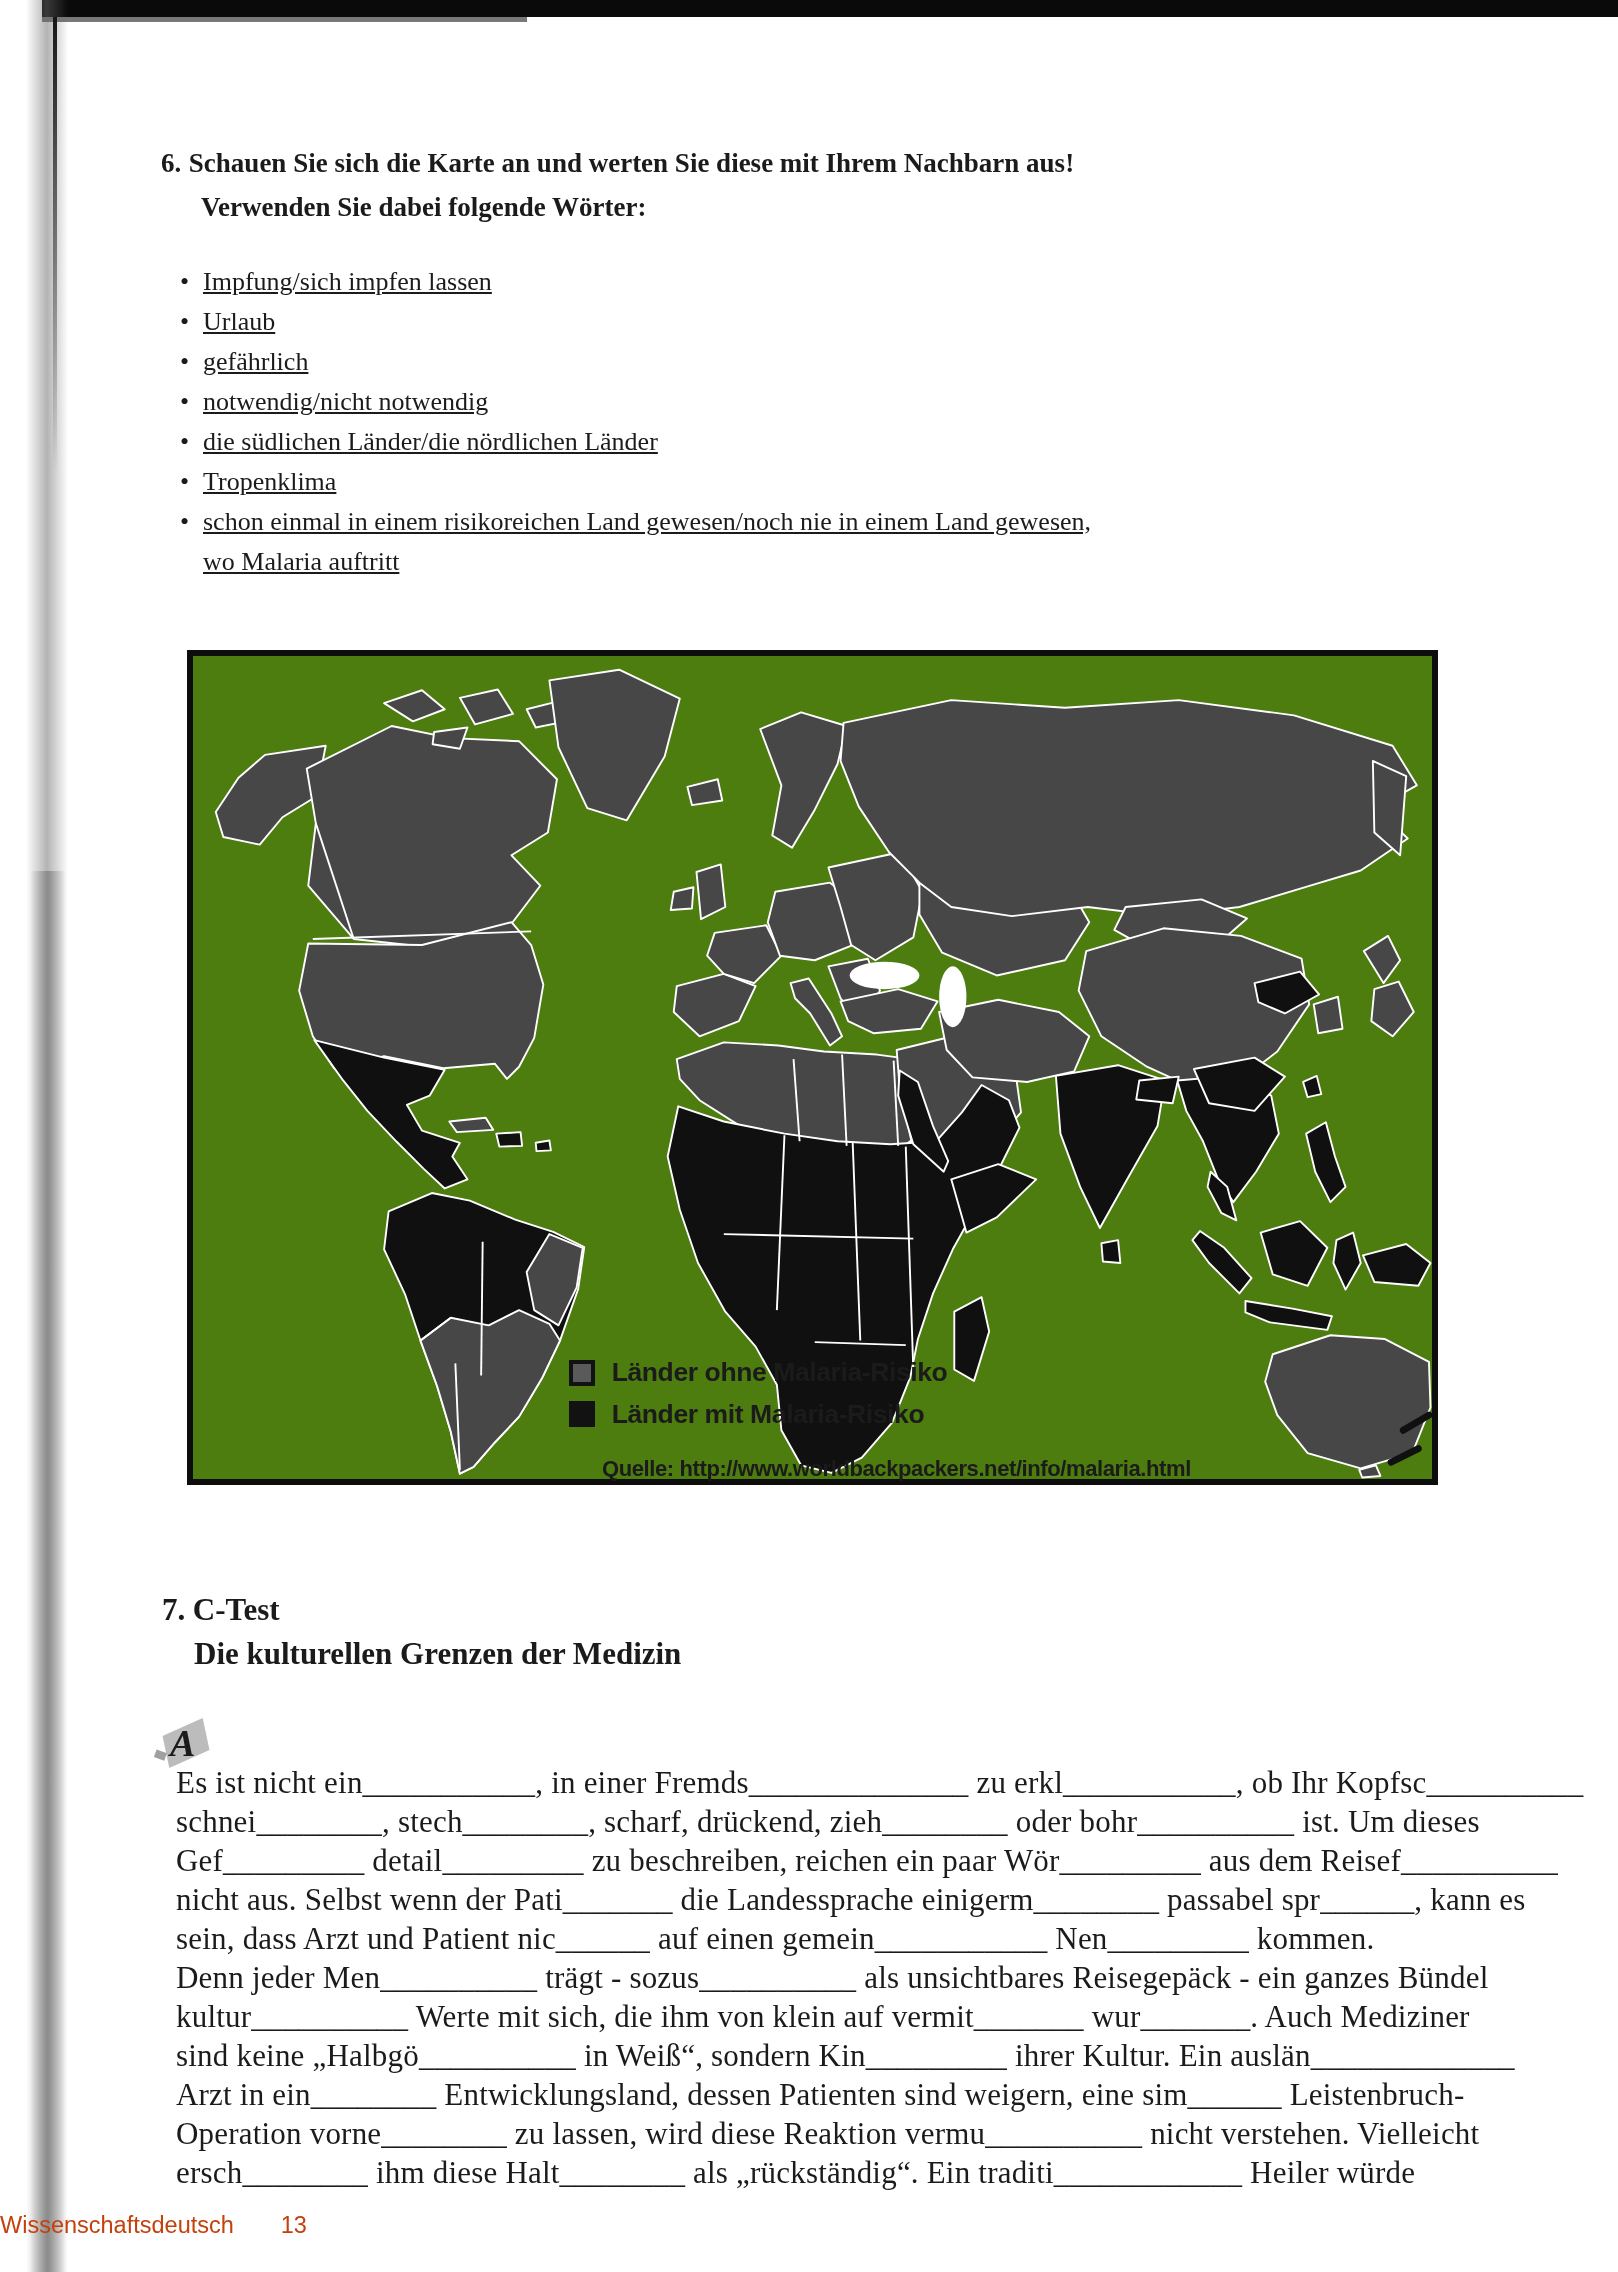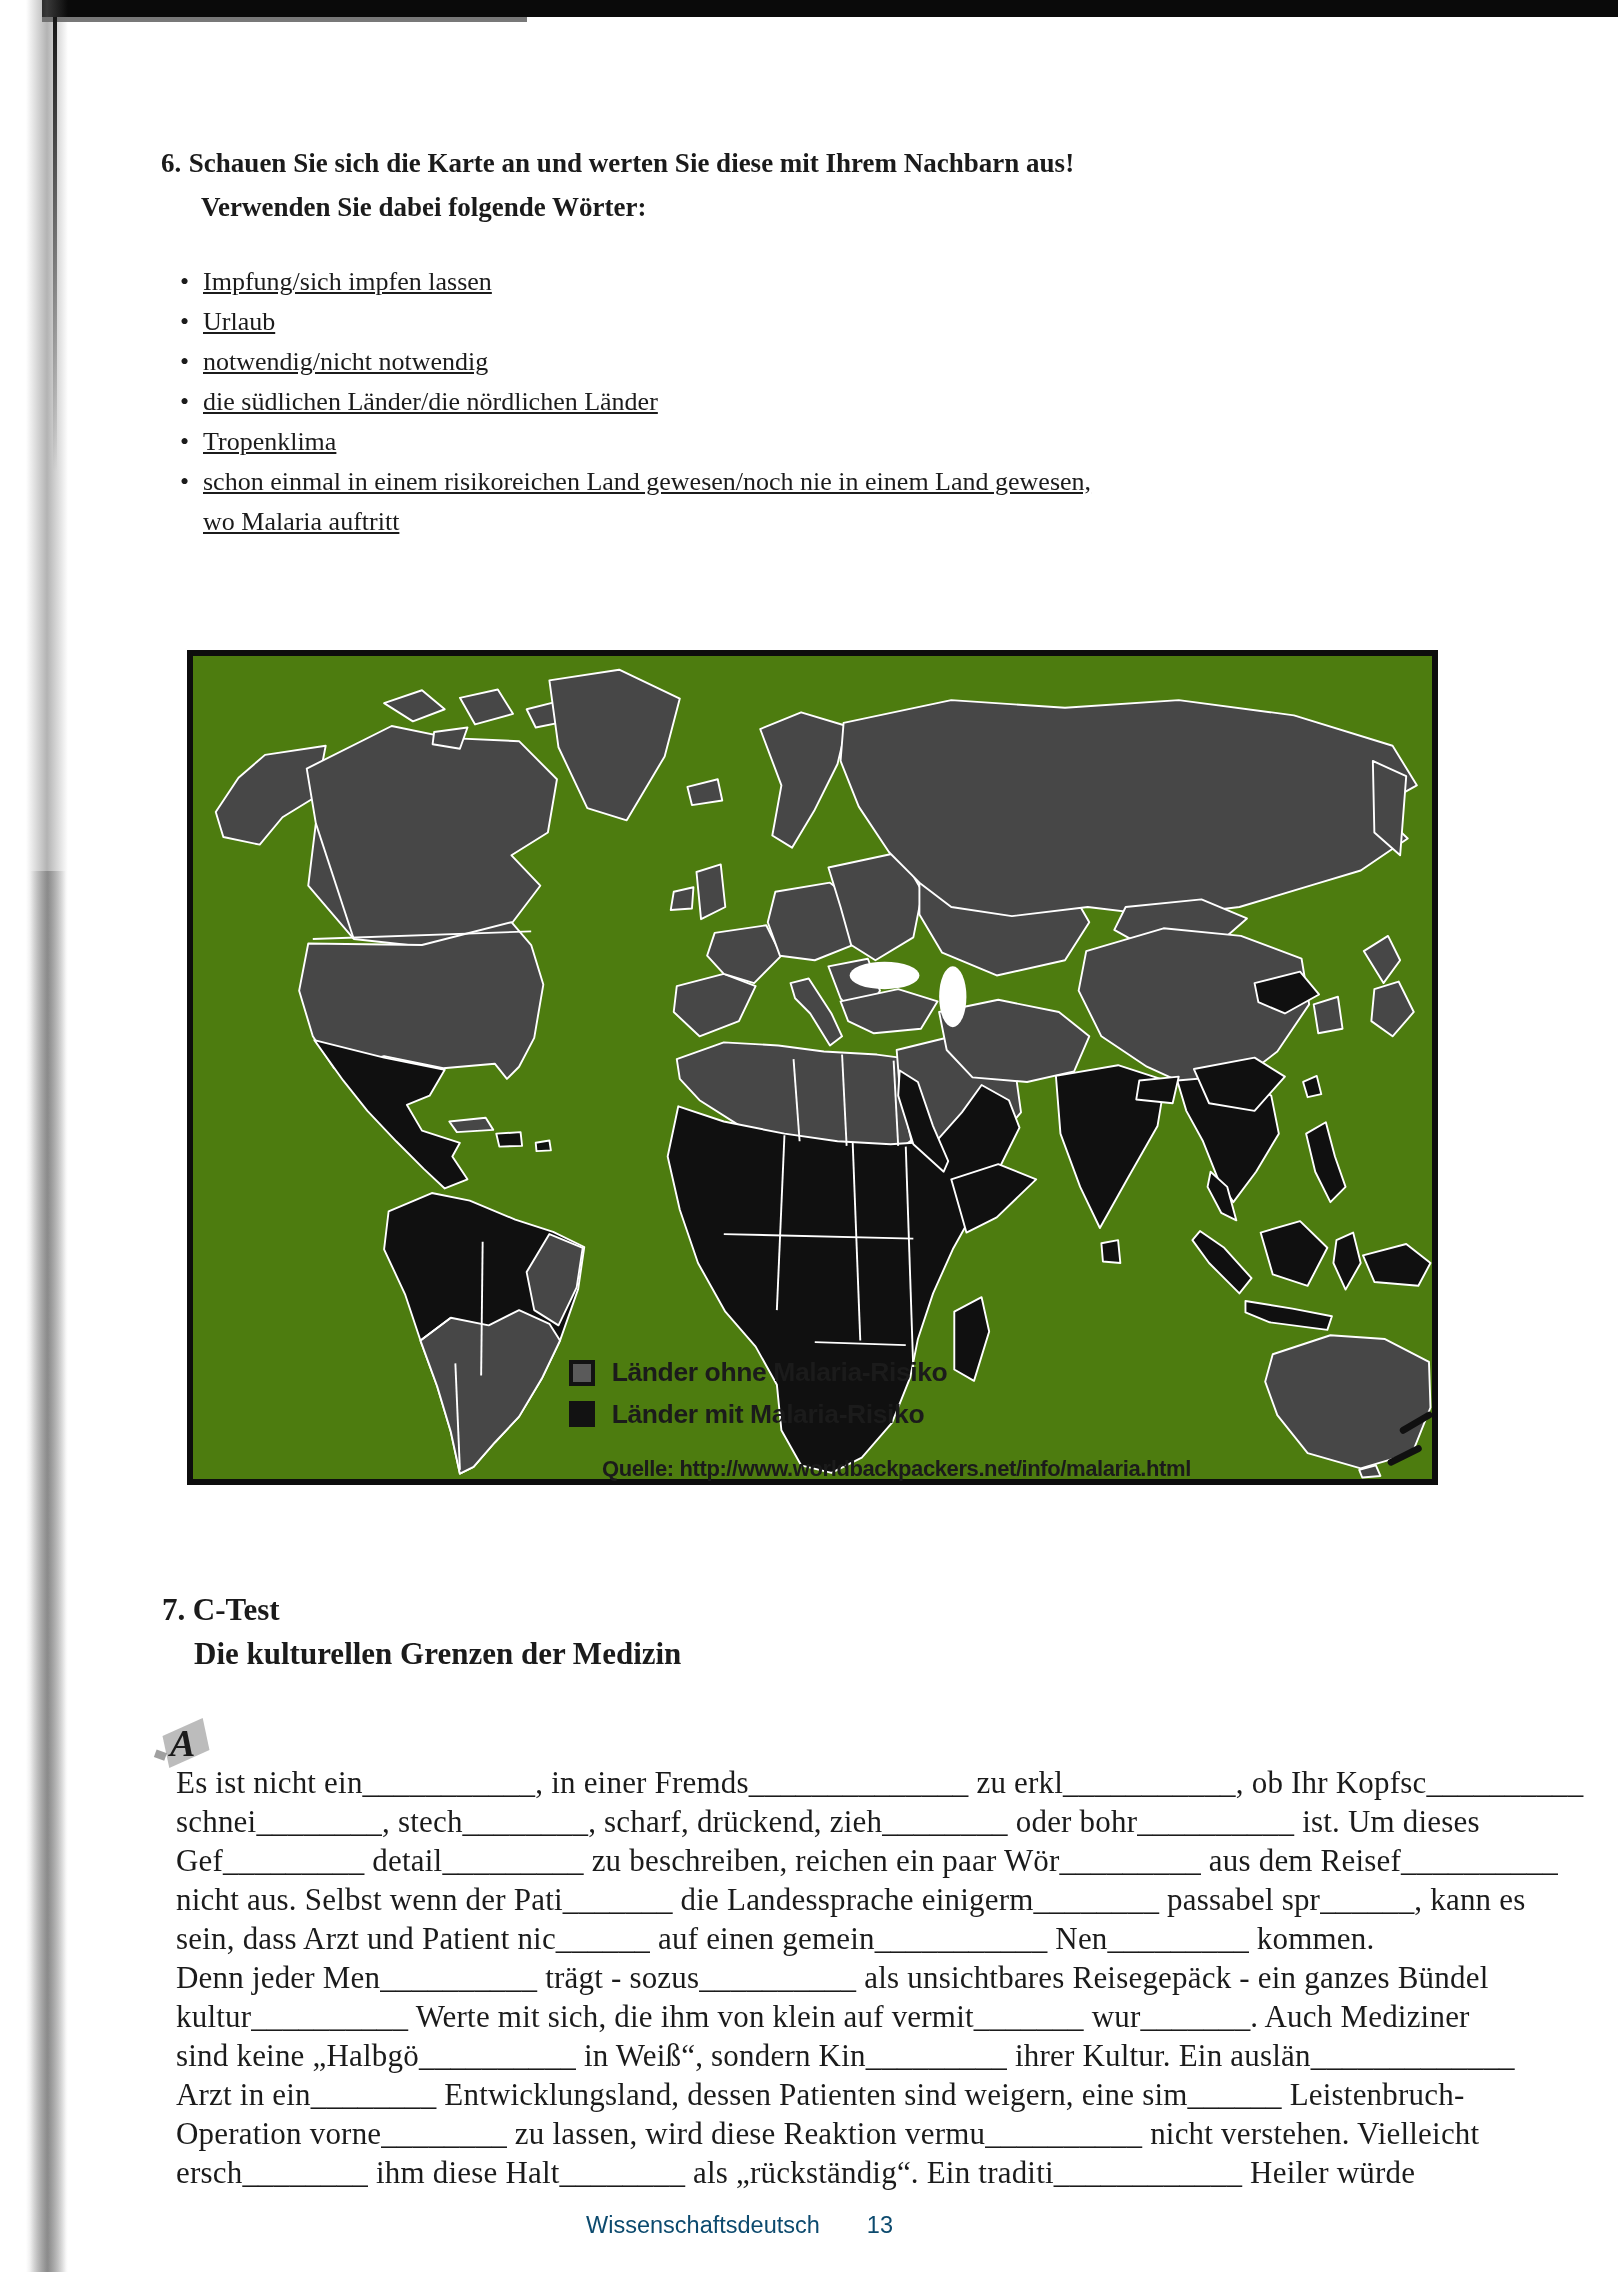--- a/index.html
+++ b/index.html
@@ -45,42 +45,43 @@
   .a-stamp{position:absolute;left:170px;top:1721px;font-size:38px;font-weight:bold;font-style:italic;}
   .a-stamp .smudge{position:absolute;left:-6px;top:6px;width:44px;height:32px;background:#8f8f8f;
                    opacity:.6;transform:rotate(-24deg) skewX(-12deg);}
   .a-stamp .speck{position:absolute;left:-15px;top:30px;width:10.6px;height:7.6px;background:#777;opacity:.7;
                   transform:rotate(20deg);}
   .a-stamp .glyph{position:relative;}
   
   .ctest{position:absolute;left:176px;top:1765px;font-size:31px;}
   .ct-line{height:39px;white-space:nowrap;letter-spacing:0.2px;}
   
-  .footer{position:absolute;left:0;top:2212px;width:1479px;text-align:center;
-          font-family:"Liberation Sans",sans-serif;font-size:23.5px;color:#0c4a6e;}
+  .footer{position:absolute;left:0;top:2212px;width:1479px;text-align:left;
+          font-family:"Liberation Sans",sans-serif;font-size:23.5px;color:#c2410c;}
   .footer .pageno{margin-left:47px;}
 </style>
 </head>
 <body>
 
 <div class="page">
 
   <div class="scan-top"></div>
   <div class="scan-streak"></div>
   <div class="scan-streak2"></div>
   <div class="scan-line"></div>
 
   <div class="ex6">
     <div class="l1"><span class="hnum">6.</span><span>Schauen Sie sich die Karte an und werten Sie diese mit Ihrem Nachbarn aus!</span></div>
     <div class="l2">Verwenden Sie dabei folgende Wörter:</div>
   </div>
 
   <ul class="bullets">
     <li>Impfung/sich impfen lassen</li>
     <li>Urlaub</li>
+    <li>gefährlich</li>
     <li>notwendig/nicht notwendig</li>
     <li>die südlichen Länder/die nördlichen Länder</li>
     <li>Tropenklima</li>
     <li>schon einmal in einem risikoreichen Land gewesen/noch nie in einem Land gewesen,
 wo Malaria auftritt</li>
   </ul>
 
   <div class="map-frame">
     <svg viewBox="0 0 1634 1082" preserveAspectRatio="none">
       <g stroke="#ffffff" stroke-width="2.5" stroke-linejoin="round">

